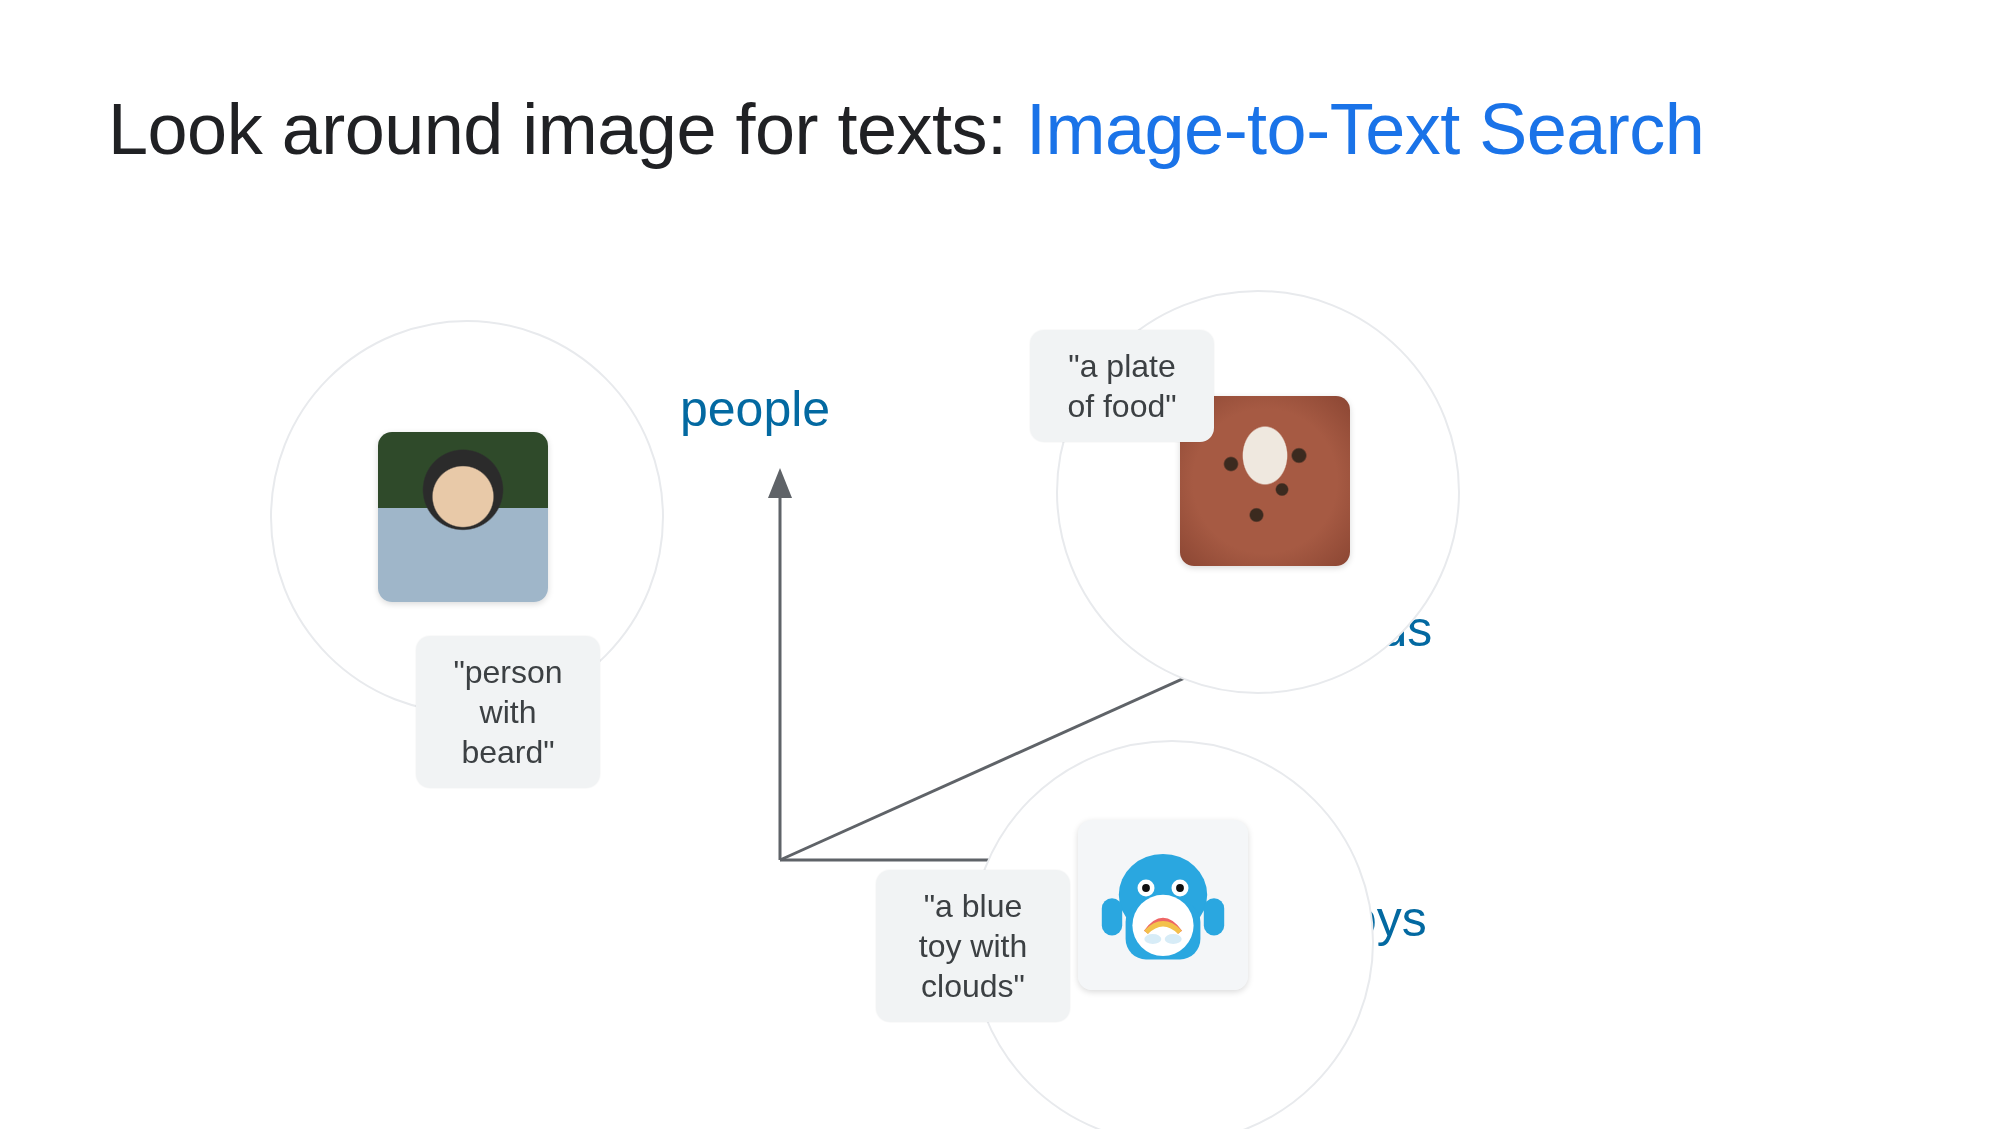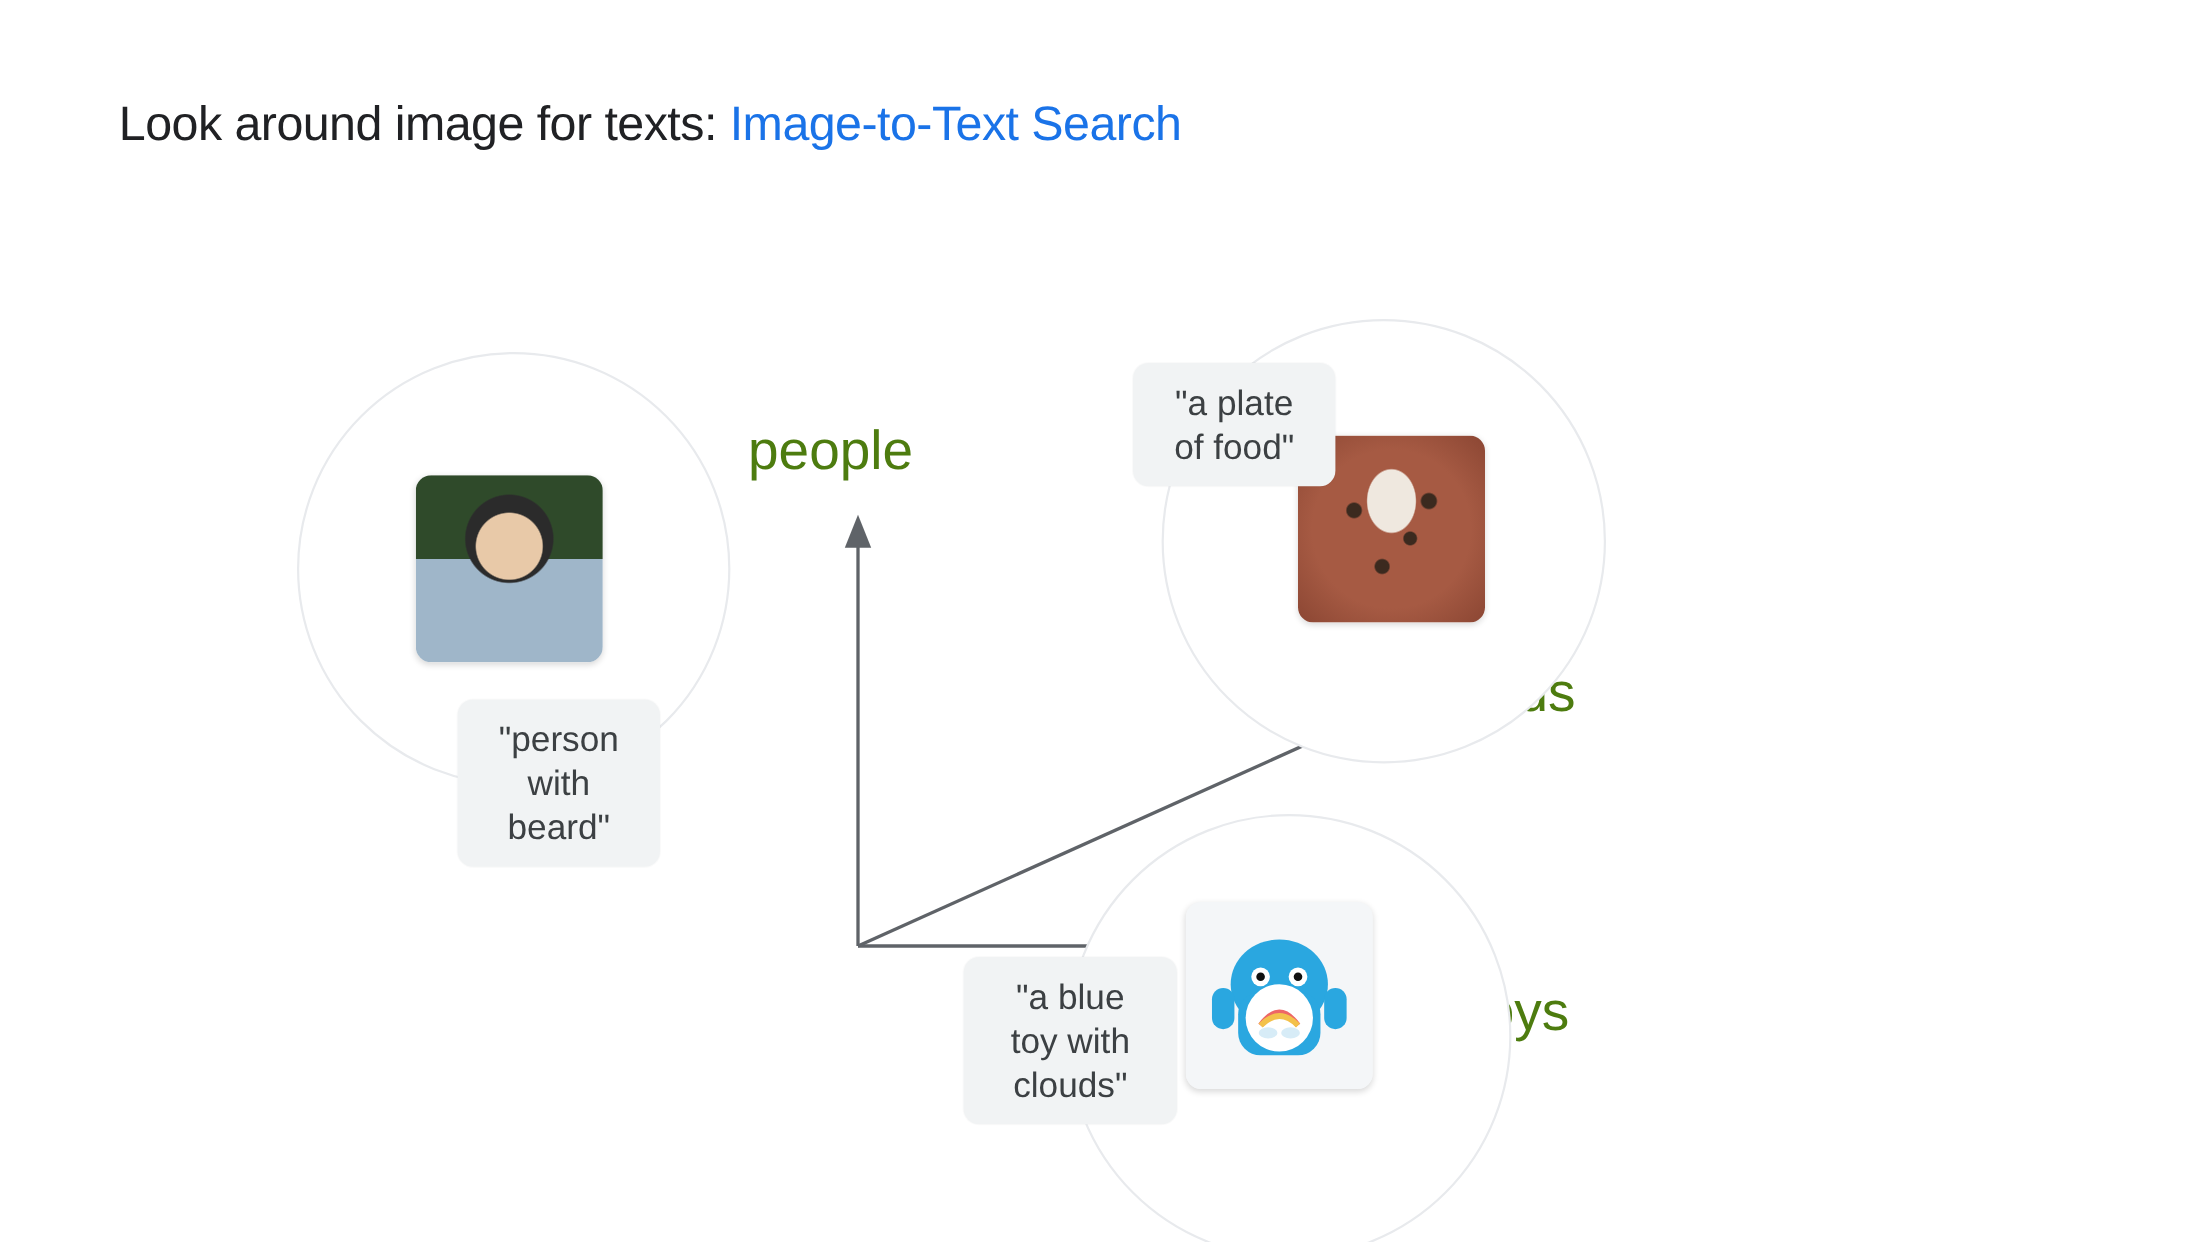--- a/index.html
+++ b/index.html
@@ -13,38 +13,38 @@
     overflow: hidden;
   }
   .canvas {
     position: absolute;
     inset: 0;
   }
   .title {
     position: absolute;
     left: 108px;
     top: 88px;
-    font-size: 44px;
+    font-size: 72px;
     font-weight: 500;
     color: #202124;
     letter-spacing: -0.5px;
   }
   .title .accent { color: #1a73e8; }
 
   .cluster-circle {
     position: absolute;
     border: 2px solid #e8eaed;
     border-radius: 50%;
     background: #ffffff;
   }
 
   .axis-label {
     position: absolute;
     font-size: 50px;
-    color: #4d7c0f;
+    color: #0369a1;
     font-weight: 400;
   }
 
   .caption-box {
     position: absolute;
     background: #f1f3f4;
     border-radius: 14px;
     padding: 16px 22px;
     font-size: 32px;
     line-height: 1.25;

